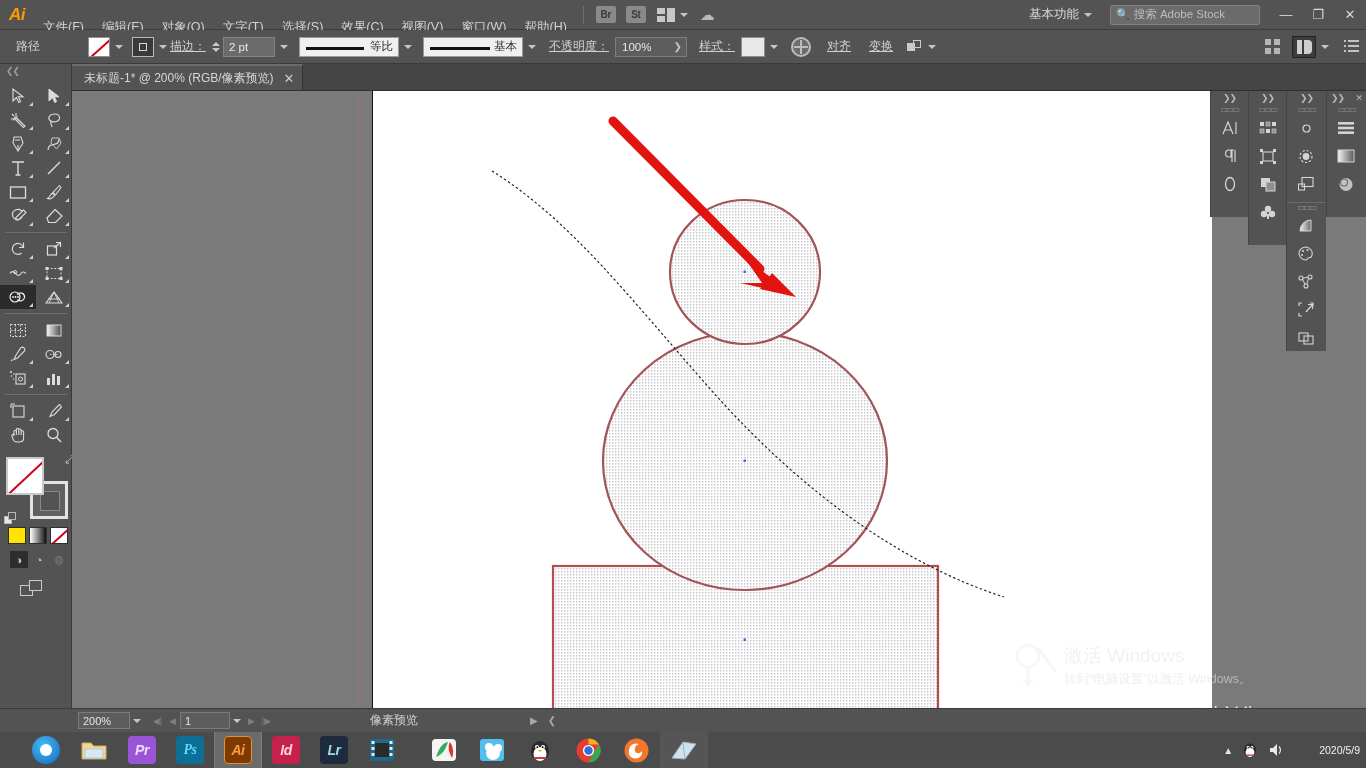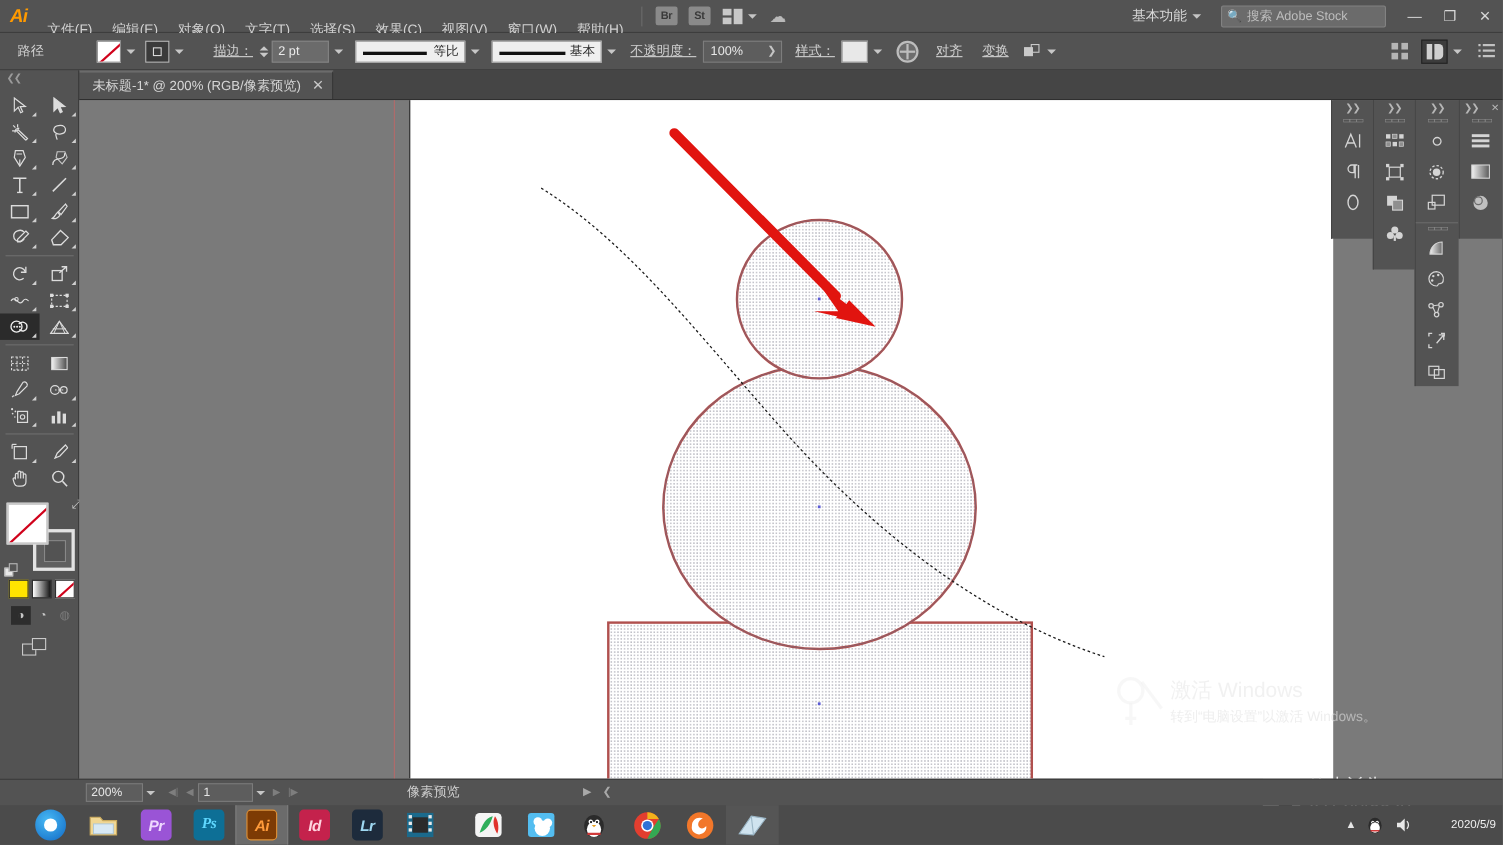--- a/index.html
+++ b/index.html
@@ -262,21 +262,21 @@
     color:#b4b4b4; font-size:9px; }
   .navbtn.dis { color:#7e7e7e; }
   .page-field { width:50px;height:17px;background:#5d5d5d;border:1px solid #7b7b7b;
     display:flex;align-items:center;padding-left:4px;color:#e6e6e6;font-size:11px;}
   .status-text { margin-left: 96px; color:#cfcfcf; font-size:12px; }
   .status-nav { margin-left: 112px; display:flex; color:#a9a9a9; font-size:10px; gap:10px;}
   .hscroll { position:absolute; right:440px; bottom:4px; width:40px; height:6px; background:#9a9a9a; border-radius:3px;}
 
   
   .winact {
-    position: absolute; left: 1010px; top: 612px; width: 330px;
+    position: absolute; left: 1010px; top: 640px; width: 330px;
     display: flex; align-items: center; pointer-events: none;
   }
   .winact .key { width: 54px; height: 50px; position: relative; opacity: 0.55; }
   .winact .txt1 { color: #e9e9e9; font-size: 19px; opacity: 0.62; }
   .winact .txt2 { color: #e2e2e2; font-size: 12.5px; opacity: 0.58; margin-top: 2px; }
   .author-wm {
     position: absolute; left: 1148px; top: 706px; display:flex; align-items:center;
     pointer-events: none;
   }
   .author-wm .logo {
@@ -349,21 +349,21 @@
   </div>
 
   <div class="controlbar">
     <div class="ctl-label" style="margin-left:10px;width:66px;">路径</div>
     <div class="swatch-none"></div>
     <div class="dd-arrow"></div>
     <div class="swatch-stroke" style="margin-left:6px;">
         <i></i>
       </div>
     <div class="dd-arrow"></div>
-    <div class="ctl-label u" style="margin-left:24px;">描边：</div>
+    <div class="ctl-label u" style="margin-left:0;">描边：</div>
     <div class="stepper">
         <i></i>
         <i></i>
       </div>
     <div class="num-field">2 pt</div>
     <div class="dd-arrow"></div>
     <div class="profile-field" style="margin-left:8px;">等比</div>
     <div class="dd-arrow"></div>
     <div class="profile-field narrow" style="margin-left:8px;">基本</div>
     <div class="dd-arrow"></div>

